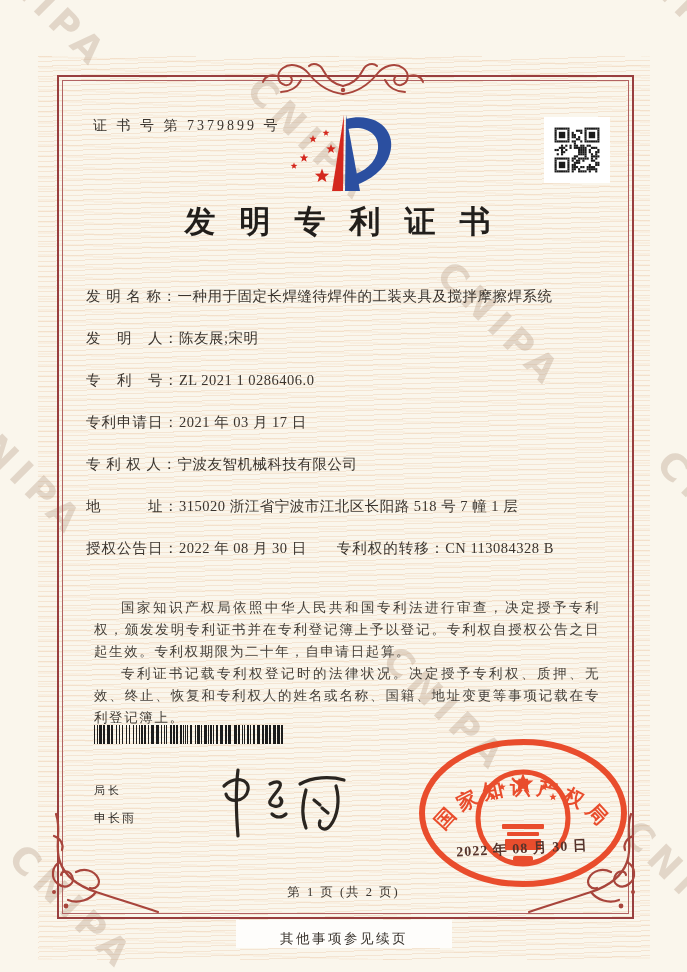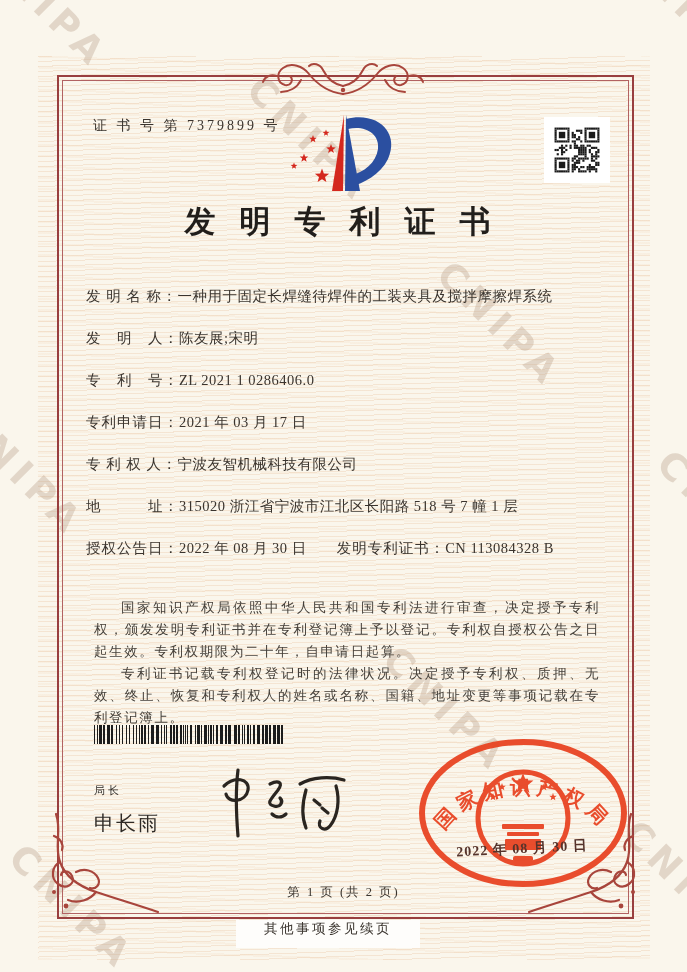--- a/index.html
+++ b/index.html
@@ -39,32 +39,32 @@
 
   .paras{position:absolute;left:94px;top:597px;width:506px;font-size:13.5px;line-height:22px;
          color:#45403a;text-align:justify;letter-spacing:1.6px;}
   .paras p{margin:0;text-indent:2em;}
 
   .barcode{position:absolute;left:94px;top:725px;}
 
   .signoff-title{position:absolute;left:94px;top:783px;font-family:"DejaVu Sans","Liberation Sans",sans-serif;
                  font-size:11px;letter-spacing:3px;color:#2e2a26;}
   .signoff-name{position:absolute;left:94px;top:810px;font-family:"DejaVu Sans","Liberation Sans",sans-serif;
-                font-size:20px;letter-spacing:2px;color:#2e2a26;}
+                font-size:12px;letter-spacing:2px;color:#2e2a26;}
   .signature{position:absolute;left:200px;top:760px;}
 
   .seal{position:absolute;left:414px;top:736px;opacity:.93;}
   .seal-date{position:absolute;left:424px;top:840px;width:196px;text-align:center;font-size:14px;
              font-weight:bold;color:#55332b;letter-spacing:1px;transform:rotate(-3deg);white-space:nowrap;}
 
   .page-num{position:absolute;left:57px;top:884px;width:573px;text-align:center;font-size:12.5px;
             color:#3a342e;letter-spacing:2px;}
 
-  .note-box{position:absolute;left:236px;top:920px;width:184px;height:28px;background:#fefdfb;
-            display:flex;align-items:flex-start;justify-content:center;}
+  .note-box{position:absolute;left:236px;top:920px;width:216px;height:28px;background:#fefdfb;
+            display:flex;align-items:flex-end;justify-content:center;}
   .note-box span{font-size:13.5px;letter-spacing:2.5px;color:#3a342e;}
 </style>
 </head>
 <body>
 
 <div class="page">
 
   <div class="waves"></div>
 
   <div class="wm" style="left:-34px;top:-16px;">CNIPA</div>
@@ -353,21 +353,21 @@
     <div class="frow">
       <span class="flabel">专利申请日：</span><span class="fvalue">2021 年 03 月 17 日</span>
     </div>
     <div class="frow">
       <span class="flabel">专 利 权 人：</span><span class="fvalue">宁波友智机械科技有限公司</span>
     </div>
     <div class="frow">
       <span class="flabel">地　　　址：</span><span class="fvalue">315020 浙江省宁波市江北区长阳路 518 号 7 幢 1 层</span>
     </div>
     <div class="frow">
-      <span class="flabel">授权公告日：</span><span class="fvalue">2022 年 08 月 30 日</span><span class="pair2"><span class="flabel">发明专利证书：</span><span class="fvalue">CN 113084328 B</span></span>
+      <span class="flabel">授权公告日：</span><span class="fvalue">2022 年 08 月 30 日</span><span class="pair2"><span class="flabel">专利权的转移：</span><span class="fvalue">CN 113084328 B</span></span>
     </div>
   </div>
 
   <div class="paras">
     <p>国家知识产权局依照中华人民共和国专利法进行审查，决定授予专利权，颁发发明专利证书并在专利登记簿上予以登记。专利权自授权公告之日起生效。专利权期限为二十年，自申请日起算。</p>
     <p>专利证书记载专利权登记时的法律状况。决定授予专利权、质押、无效、终止、恢复和专利权人的姓名或名称、国籍、地址变更等事项记载在专利登记簿上。</p>
   </div>
 
   <svg class="barcode" width="190" height="19" viewBox="0 0 190 19">
     <g id="barcode-bars" fill="#1c1c1c">

